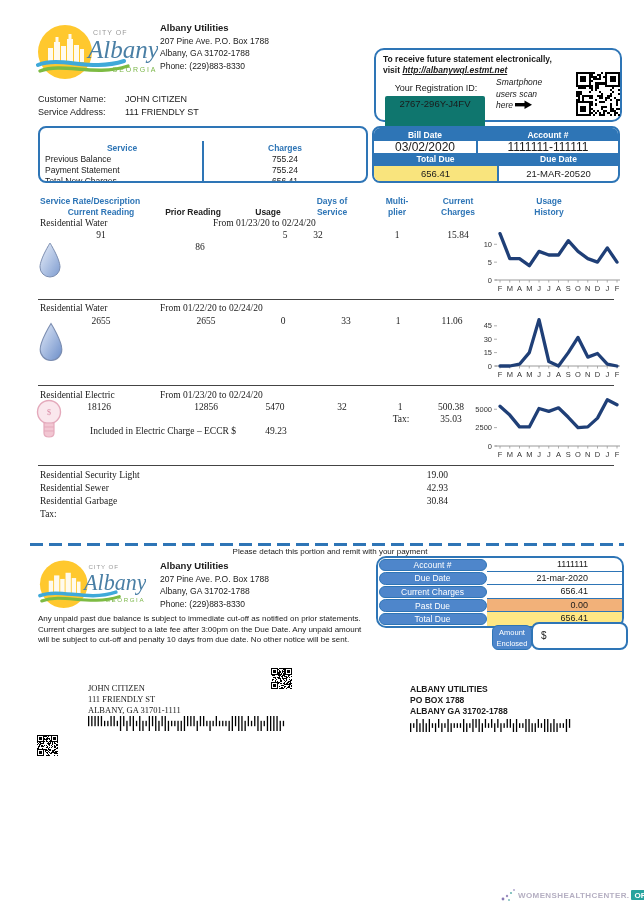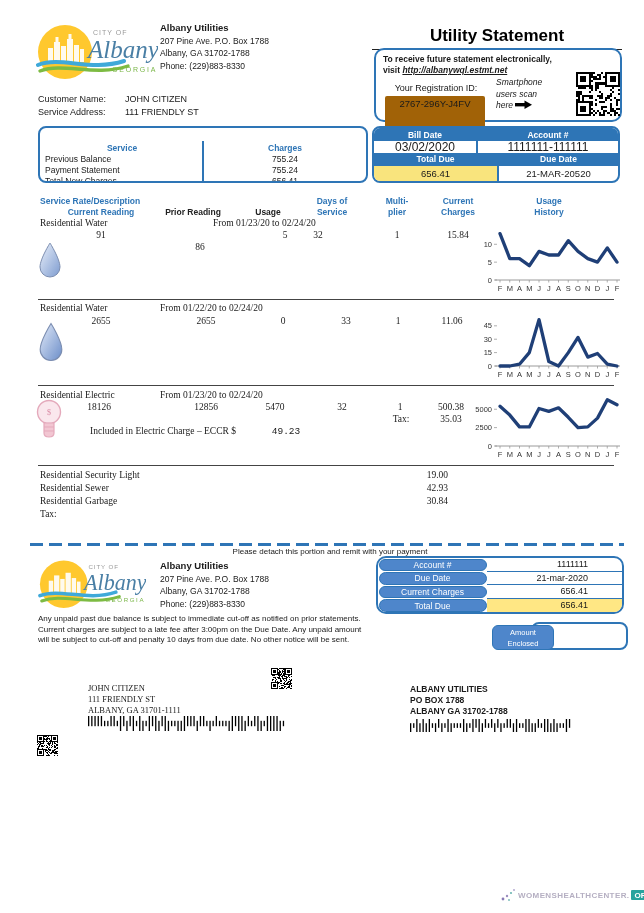--- a/index.html
+++ b/index.html
@@ -15,21 +15,21 @@
   .util-block .nm { font-weight:bold; font-size:9.5px; }
   .page-title { left:372px; top:26px; width:250px; text-align:center;
                 font-size:17px; font-weight:bold; color:#000;
                 border-bottom:1.5px solid #222; padding-bottom:3px; }
   .ebox { left:374px; top:48px; width:248px; height:74px;
           border:2.5px solid #2E75B6; border-radius:10px; }
   .ebox .l1 { left:7px; top:4px;  font-size:8.5px; font-weight:bold; }
   .ebox .l2 { left:7px; top:15px; font-size:8.5px; font-weight:bold; }
   .ebox .url { font-style:italic; text-decoration:underline; }
   .reg-label { left:8px; top:33px; width:104px; text-align:center; font-size:9px; }
-  .reg-id { left:9px; top:46px; width:100px; height:32px; background:#a16207;
+  .reg-id { left:9px; top:46px; width:100px; height:32px; background:#0f766e;
             text-align:center; font-size:9.5px; line-height:16px; border-radius:2px; }
   .scan-note { left:120px; top:27px; font-size:8.5px; font-style:italic; line-height:11.5px; }
   .cust-row { font-size:9px; }
 
   
   .sumbox { left:38px; top:126px; width:330px; height:57px;
             border:2.5px solid #2E75B6; border-radius:8px; overflow:hidden; }
   .sumbox .band { height:13px; background:#2E75B6; color:#fff; text-align:center;
                   font-size:8.5px; font-weight:bold; line-height:13px; }
   .sumbox .divider { position:absolute; left:162px; top:13px; bottom:0; width:2px; background:#2E75B6; }
@@ -64,21 +64,21 @@
   .remit-table { left:376px; top:556px; width:248px;
                  border:2.5px solid #2E75B6; border-radius:10px; overflow:hidden; background:#fff; }
   .rt-row { display:flex; height:13.6px; }
   .rt-label { width:108px; background:#4E86CB; border:1px solid #2E75B6; border-radius:7px;
               margin:0.5px 0 0.5px 0.5px; color:#fff; font-size:8.5px;
               display:flex; align-items:center; justify-content:center; }
   .rt-val { flex:1; font-size:9px; text-align:right; padding-right:34px; line-height:13.6px;
             border-bottom:1.6px solid #2E75B6; }
   .rt-row:last-child .rt-val { border-bottom:none; }
   .bg-orange { background:#F2B179; } .bg-yellow { background:#FFE784; }
-  .amt-pill { left:492px; top:625px; width:62px; height:25px; background:#4E86CB;
+  .amt-pill { left:492px; top:625px; width:40px; height:25px; background:#4E86CB;
               border:1.5px solid #2E75B6; border-radius:6px; color:#fff; font-size:7.5px;
               line-height:10.5px; text-align:center; padding-top:2px; z-index:2; }
   .amt-box { left:531px; top:622px; width:97px; height:28px; background:#fff;
              border:2.5px solid #2E75B6; border-radius:8px; font-size:10px; line-height:24px;
              padding-left:8px; }
 
   
   .mail-cust { left:88px; top:683px; font-family:"Liberation Serif", serif;
                font-size:8.5px; line-height:10.8px; }
   .mail-util { left:410px; top:684px; font-size:8.5px; font-weight:600; line-height:11.2px; }
@@ -115,21 +115,20 @@
     </svg>
   </div>
 
   <div class="abs util-block">
     <div class="nm">Albany Utilities</div>
     <div>207 Pine Ave. P.O. Box 1788</div>
     <div>Albany, GA 31702-1788</div>
     <div>Phone: (229)883-8330</div>
   </div>
 
-  <div class="abs page-title">Utility Statement</div>
 
   <div class="abs ebox">
     <div class="abs l1">To receive future statement electronically,</div>
     <div class="abs l2"><span>visit </span><span class="url">http://albanywql.estmt.net</span></div>
     <div class="abs reg-label">Your Registration ID:</div>
     <div class="abs reg-id">2767-296Y-J4FV</div>
     <div class="abs scan-note">
       <div>Smartphone</div>
       <div>users scan</div>
       <div><span>here</span>
@@ -440,21 +439,21 @@
   <div class="abs num" style="left:160px; top:390px;">From 01/23/20 to 02/24/20</div>
   <div class="abs num ctr" style="left:99px;  top:402px;">18126</div>
   <div class="abs num ctr" style="left:206px; top:402px;">12856</div>
   <div class="abs num ctr" style="left:275px; top:402px;">5470</div>
   <div class="abs num ctr" style="left:342px; top:402px;">32</div>
   <div class="abs num ctr" style="left:400px; top:402px;">1</div>
   <div class="abs num ctr" style="left:451px; top:402px;">500.38</div>
   <div class="abs num ctr" style="left:401px; top:414px;">Tax:</div>
   <div class="abs num ctr" style="left:451px; top:414px;">35.03</div>
   <div class="abs num" style="left:90px; top:426px;">Included in Electric Charge – ECCR $</div>
-  <div class="abs num ctr" style="left:286px; top:426px;font-family:Liberation Mono, monospace;">49.23</div>
+  <div class="abs num ctr" style="left:276px; top:426px;">49.23</div>
   <div class="abs" style="left:36px; top:398px;">
     <svg width="26" height="48" viewBox="0 0 26 48">
       <circle cx="13" cy="14" r="11.5" fill="#FAE7ED" stroke="#E4A9BB" stroke-width="1.4"></circle>
       <text x="13" y="17" font-size="8" fill="#D98AA4" text-anchor="middle" font-family="Liberation Serif, serif">$</text>
       <path d="M8 25 h10 v10 q0 4 -5 4 q-5 0 -5 -4 Z" fill="#F2C6D2" stroke="#E4A9BB" stroke-width="1.2"></path>
       <line x1="8" y1="29" x2="18" y2="29" stroke="#E4A9BB" stroke-width="1"></line>
       <line x1="8" y1="33" x2="18" y2="33" stroke="#E4A9BB" stroke-width="1"></line>
     </svg>
   </div>
   <div class="abs chart" style="left:466px; top:388px;"><svg width="174" height="76" font-family="Liberation Sans, sans-serif">
@@ -539,20 +538,24 @@
       <div class="rt-label">Account #</div>
       <div class="rt-val">1111111</div>
     </div>
     <div class="rt-row">
       <div class="rt-label">Due Date</div>
       <div class="rt-val">21-mar-2020</div>
     </div>
     <div class="rt-row">
       <div class="rt-label">Current Charges</div>
       <div class="rt-val">656.41</div>
+    </div>
+    <div class="rt-row">
+      <div class="rt-label">Past Due</div>
+      <div class="rt-val bg-orange">0.00</div>
     </div>
     <div class="rt-row">
       <div class="rt-label">Total Due</div>
       <div class="rt-val bg-yellow">656.41</div>
     </div>
   </div>
 
   <div class="abs amt-pill">
     <div>Amount</div>
     <div>Enclosed</div>

